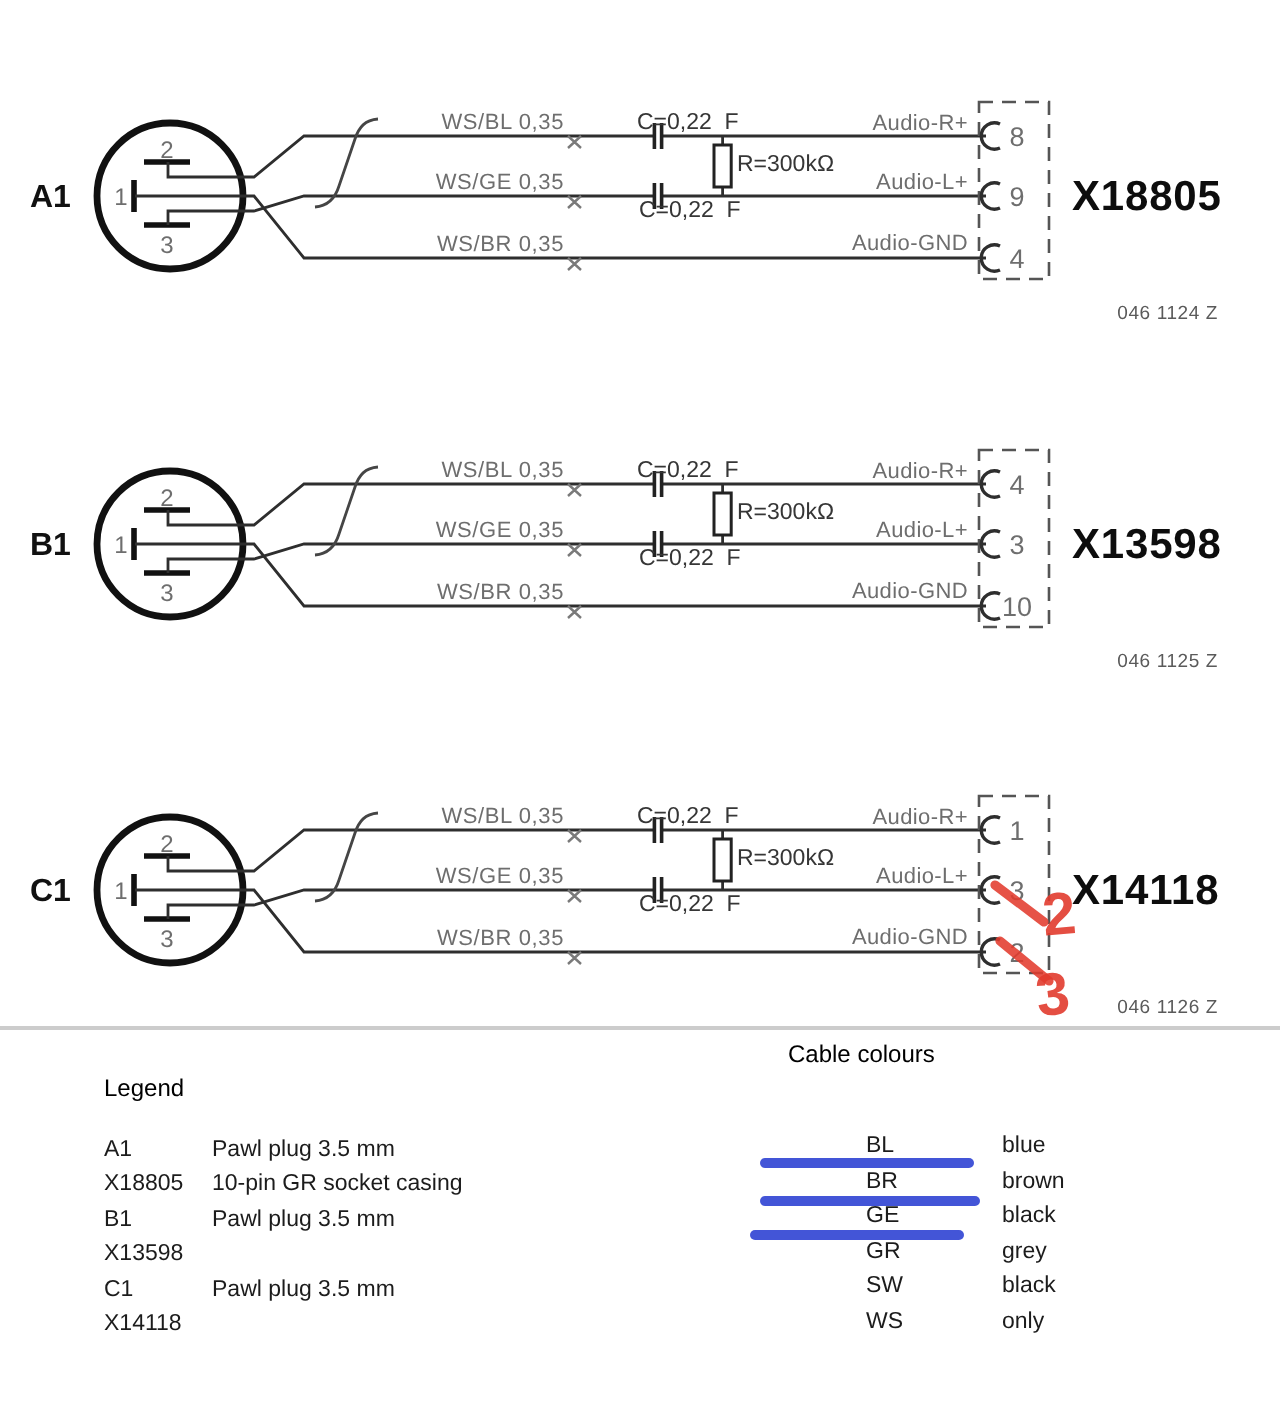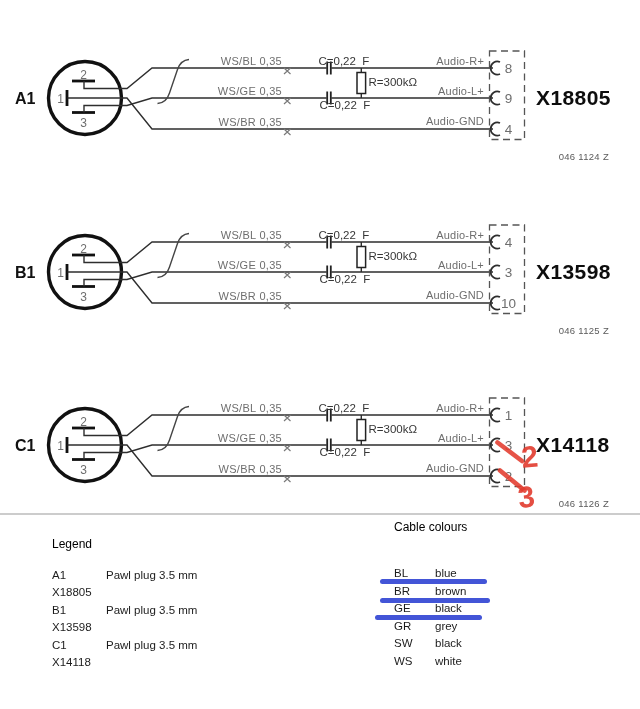--- a/index.html
+++ b/index.html
@@ -32,21 +32,21 @@
   .strike { stroke:var(--marker_red,#e23b2e); stroke-width:4.6; stroke-linecap:round; opacity:.88; fill:none; }
   .t-red  { font-size:30px; font-weight:bold; fill:var(--marker_red,#e23b2e); opacity:.9; }
 
   .divider { position:absolute; left:0; top:513px; width:640px; height:2px; background:#cccccc; }
 
   .lg-head  { position:absolute; margin:0; font-size:12px; font-weight:normal; color:#000000; }
   .lg-table { position:absolute; font-size:11.5px; color:#1c1c1c; line-height:17.4px; }
   .cc-table { position:absolute; font-size:11.5px; color:#1c1c1c; line-height:17.6px; }
   .lg-row { display:flex; white-space:nowrap; }
   .lg-c1  { width:54px; }
-  .cc-c1  { width:41px; }
+  .cc-c1  { width:68px;margin-left:39px; }
 
   .mline { position:absolute; height:5px; border-radius:2.5px;
            background:var(--marker_blue,#3347d4); opacity:.92; }
 </style>
 </head>
 <body>
 
 <div class="page">
 
 
@@ -178,20 +178,21 @@
   <div class="divider"></div>
 
   <h3 class="lg-head" style="left:52px; top:537px">Legend</h3>
   <div class="lg-table" style="left:52px; top:567px">
     <div class="lg-row">
       <span class="lg-c1">A1</span>
       <span>Pawl plug 3.5 mm</span>
     </div>
     <div class="lg-row">
       <span class="lg-c1">X18805</span>
+      <span>10-pin GR socket casing</span>
     </div>
     <div class="lg-row">
       <span class="lg-c1">B1</span>
       <span>Pawl plug 3.5 mm</span>
     </div>
     <div class="lg-row">
       <span class="lg-c1">X13598</span>
     </div>
     <div class="lg-row">
       <span class="lg-c1">C1</span>
@@ -219,21 +220,21 @@
     <div class="lg-row">
       <span class="cc-c1">GR</span>
       <span>grey</span>
     </div>
     <div class="lg-row">
       <span class="cc-c1">SW</span>
       <span>black</span>
     </div>
     <div class="lg-row">
       <span class="cc-c1">WS</span>
-      <span>white</span>
+      <span>only</span>
     </div>
   </div>
 
   <div class="mline" style="left:380px; top:578.5px; width:107px"></div>
   <div class="mline" style="left:380px; top:597.5px; width:110px"></div>
   <div class="mline" style="left:375px; top:614.5px; width:107px"></div>
 
 </div>
 
 </body></html>

